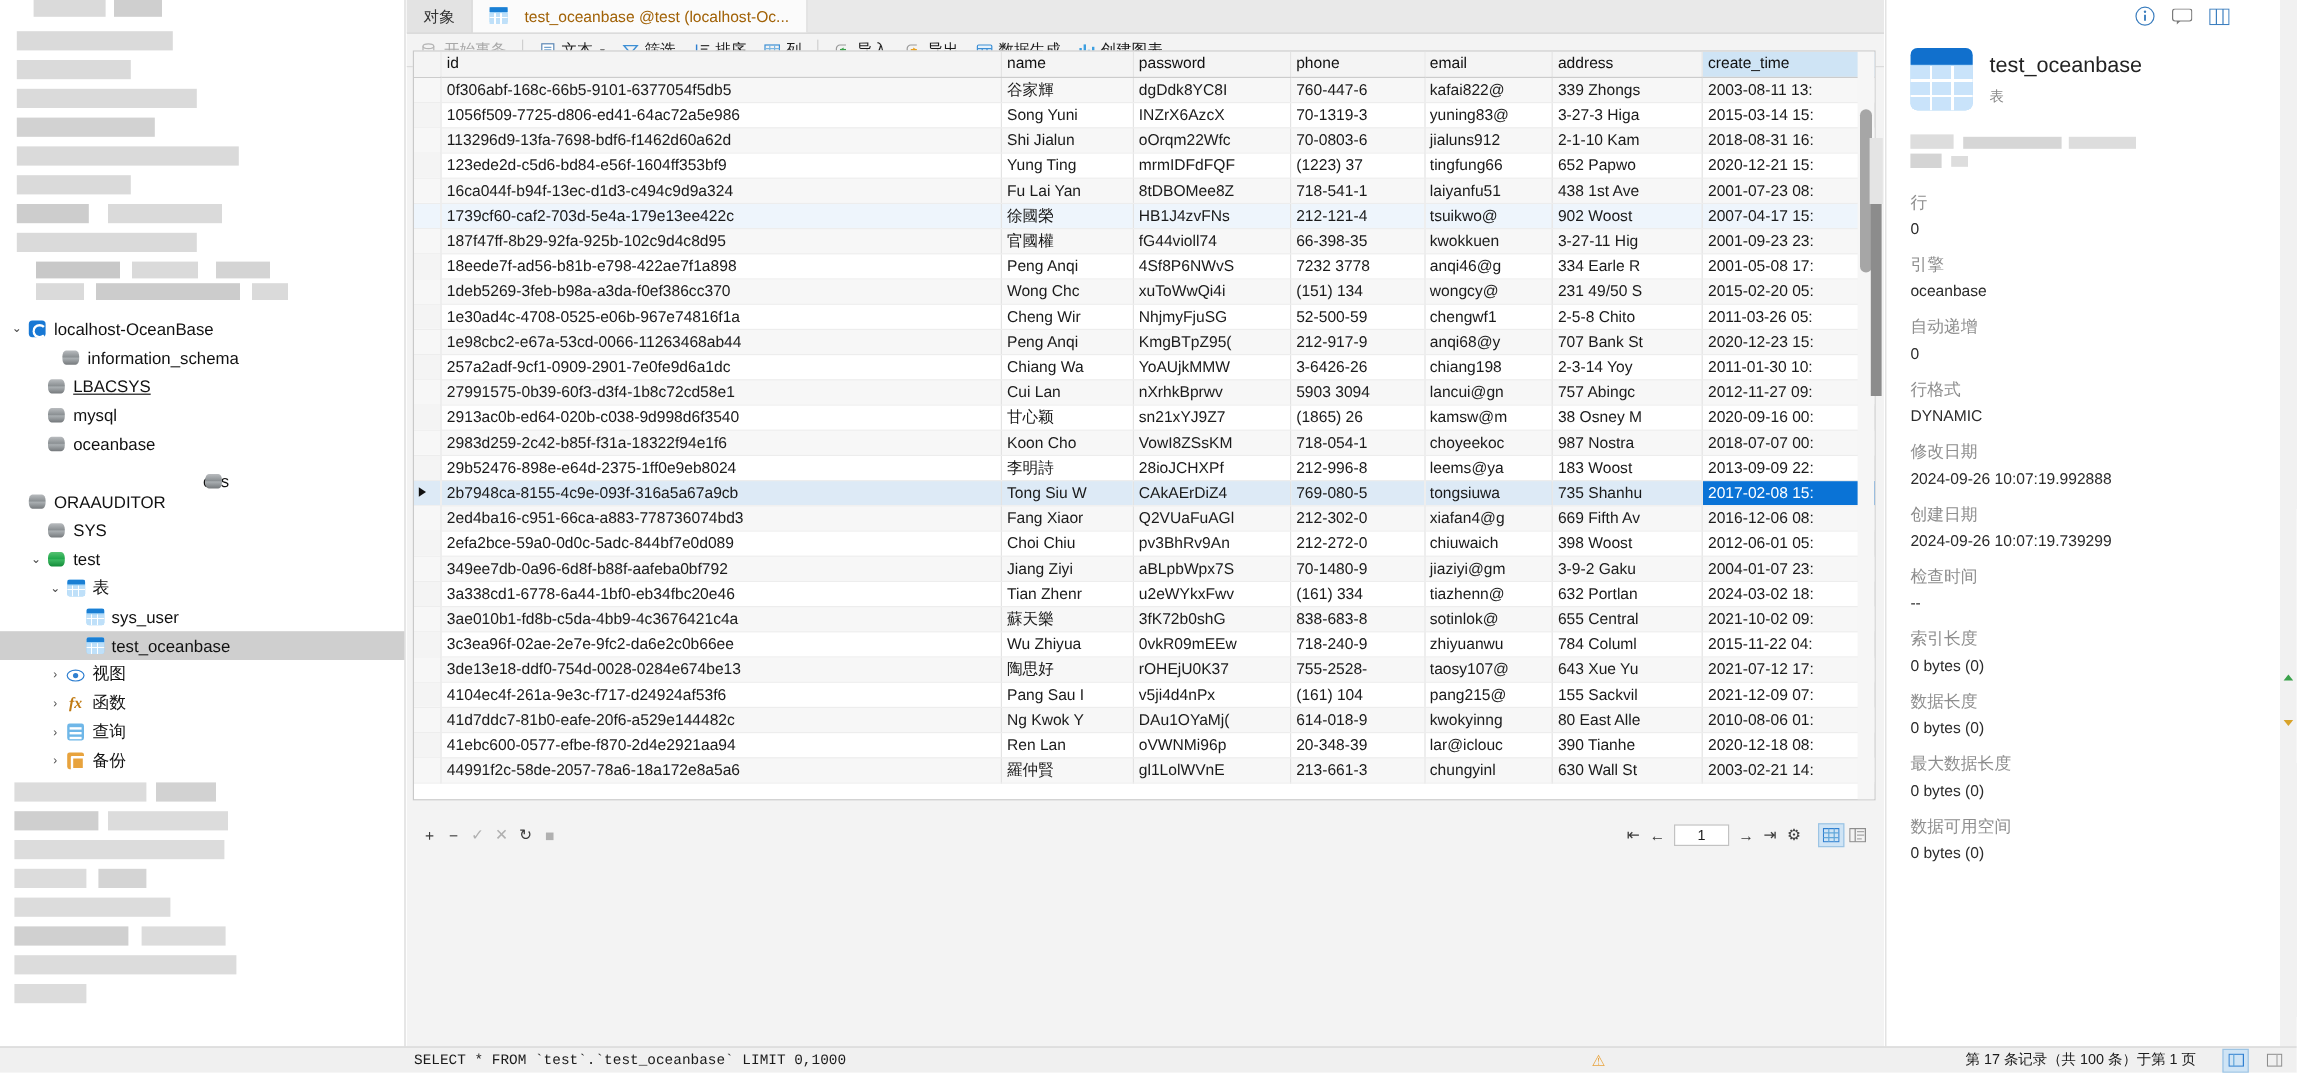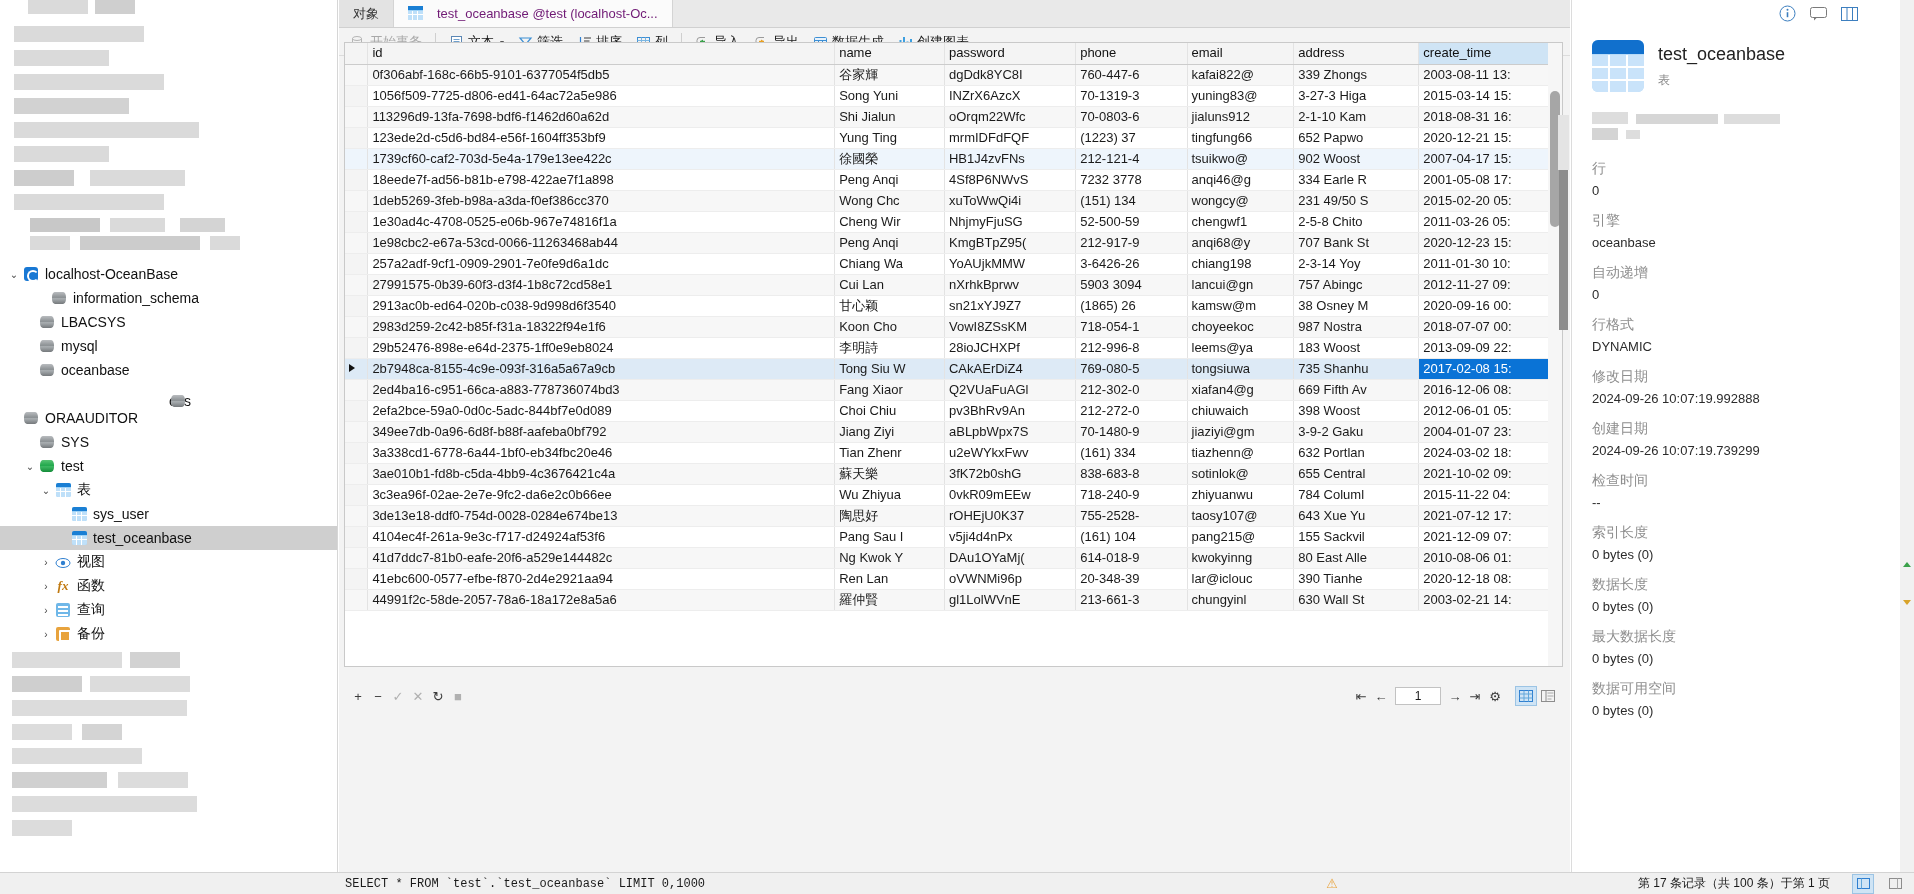--- a/index.html
+++ b/index.html
@@ -87,21 +87,21 @@
   
   #tabstrip {
     position: absolute; left: 0; top: 0; width: 1231px; height: 28px;
     background: #e9e9e9; border-bottom: 1px solid #d0d0d0;
     display: flex; align-items: stretch;
   }
   .tab {
     display: flex; align-items: center; gap: 6px;
     padding: 0 14px; font-size: 13px; white-space: nowrap;
     background: #fbfbfb; border-right: 1px solid #d4d4d4;
-    cursor: default; color: #701a75;
+    cursor: default; color: #a16207;
   }
   .tab.inactive { background: #e3e3e3; color: #333; }
   .tab .ic-table { position: static; display:inline-block; }
   #tab-filler { flex: 1; background: #e9e9e9; }
 
   
   #toolbar {
     position: absolute; left: 0; top: 29px; width: 1231px; height: 27px;
     background: #f3f3f3; border-bottom: 1px solid #dcdcdc;
     display: flex; align-items: center; padding-left: 6px; gap: 2px;
@@ -245,21 +245,21 @@
           </span>
           <span class="tlabel">localhost-OceanBase</span>
         </div>
         <div class="tree-row" style="padding-left: 34px;">
           <span class="chev empty">⌄</span>
           <span class="ti">
             <span class="ic-db-grey"></span>
           </span>
           <span class="tlabel">information_schema</span>
         </div>
-        <div class="tree-row" style="padding-left: 22px;">
+        <div class="tree-row" style="padding-left: 22px; text-decoration: underline;">
           <span class="chev empty">⌄</span>
           <span class="ti">
             <span class="ic-db-grey"></span>
           </span>
           <span class="tlabel">LBACSYS</span>
         </div>
         <div class="tree-row" style="padding-left: 22px;">
           <span class="chev empty">⌄</span>
           <span class="ti">
             <span class="ic-db-grey"></span>
@@ -534,29 +534,49 @@
             <tr>
               <td class="rowhdr"></td>
               <td>123ede2d-c5d6-bd84-e56f-1604ff353bf9</td>
               <td>Yung Ting</td>
               <td>mrmIDFdFQF</td>
               <td>(1223) 37</td>
               <td>tingfung66</td>
               <td>652 Papwo</td>
               <td>2020-12-21 15:</td>
             </tr>
+            <tr class="alt">
+              <td class="rowhdr"></td>
+              <td>16ca044f-b94f-13ec-d1d3-c494c9d9a324</td>
+              <td>Fu Lai Yan</td>
+              <td>8tDBOMee8Z</td>
+              <td>718-541-1</td>
+              <td>laiyanfu51</td>
+              <td>438 1st Ave</td>
+              <td>2001-07-23 08:</td>
+            </tr>
             <tr class="hov">
               <td class="rowhdr"></td>
               <td>1739cf60-caf2-703d-5e4a-179e13ee422c</td>
               <td>徐國榮</td>
               <td>HB1J4zvFNs</td>
               <td>212-121-4</td>
               <td>tsuikwo@</td>
               <td>902 Woost</td>
               <td>2007-04-17 15:</td>
+            </tr>
+            <tr class="alt">
+              <td class="rowhdr"></td>
+              <td>187f47ff-8b29-92fa-925b-102c9d4c8d95</td>
+              <td>官國權</td>
+              <td>fG44violl74</td>
+              <td>66-398-35</td>
+              <td>kwokkuen</td>
+              <td>3-27-11 Hig</td>
+              <td>2001-09-23 23:</td>
             </tr>
             <tr>
               <td class="rowhdr"></td>
               <td>18eede7f-ad56-b81b-e798-422ae7f1a898</td>
               <td>Peng Anqi</td>
               <td>4Sf8P6NWvS</td>
               <td>7232 3778</td>
               <td>anqi46@g</td>
               <td>334 Earle R</td>
               <td>2001-05-08 17:</td>

